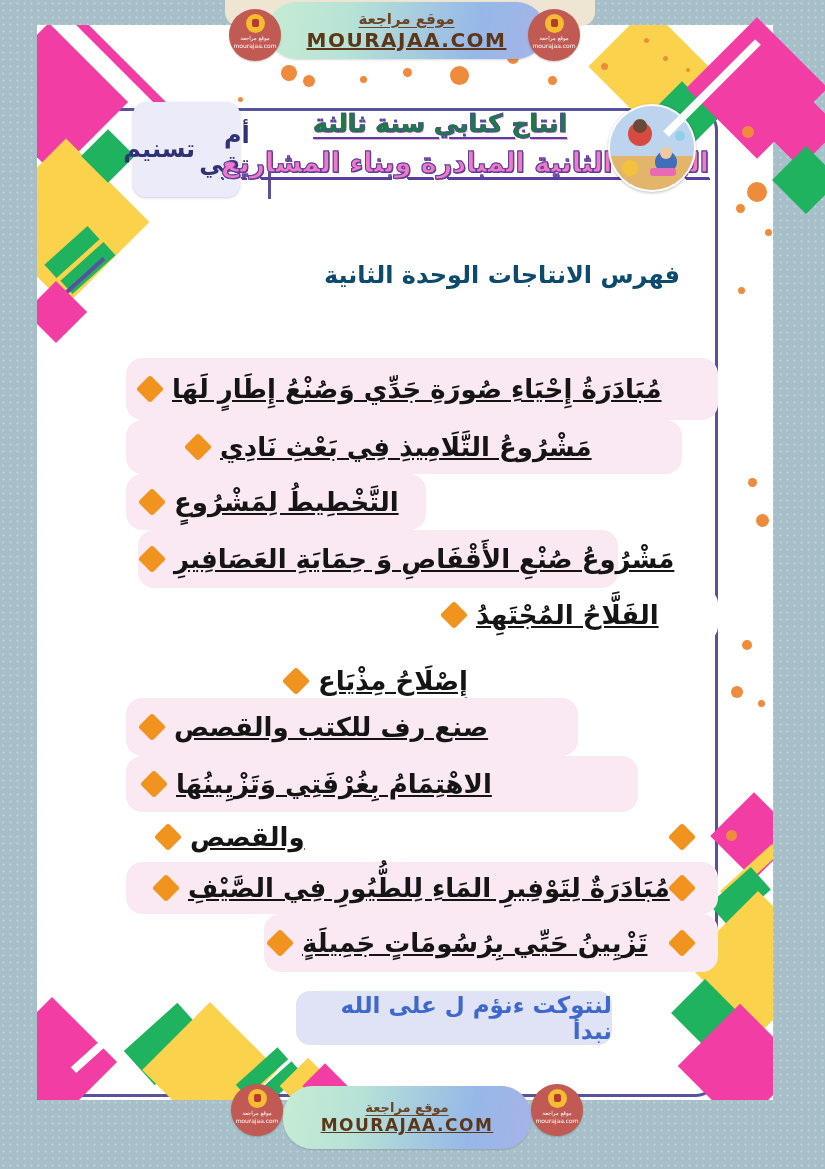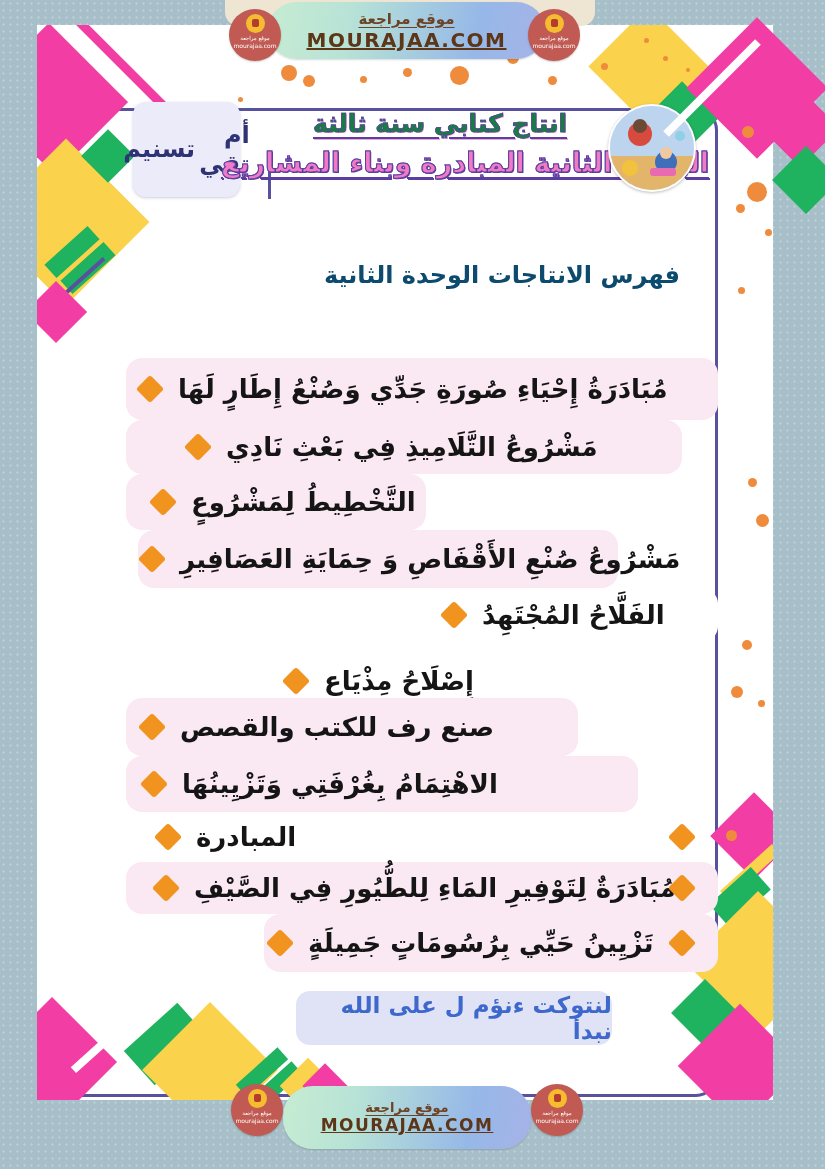--- a/index.html
+++ b/index.html
@@ -57,21 +57,21 @@
   
   .heading{position:absolute;left:333px;top:229px;width:310px;text-align:center;font-size:24px;font-weight:bold;
     color:#0c4a6e;direction:rtl;white-space:nowrap;margin-top:7px;}
   
   #list{position:absolute;left:83px;top:327px;width:606px;height:640px;}
   .lrow{position:absolute;display:flex;align-items:center;border-radius:16px;}
   .hl-pink{background:#fae8f3;}
   .hl-white{background:#ffffff;}
   .bullet{width:20px;height:20px;background:#f0941f;transform:rotate(45deg);border-radius:3px;flex:0 0 auto;}
   .rb{position:absolute;}
-  .ltext{font-weight:bold;font-size:26px;color:#151515;white-space:nowrap;margin-left:18px;direction:rtl;}
+  .ltext{font-weight:bold;font-size:26px;color:#151515;white-space:nowrap;margin-left:12px;direction:rtl;text-decoration:underline;}
   
   .note{position:absolute;left:259px;top:966px;width:316px;height:54px;background:#e0e3f5;border-radius:14px;
     display:flex;align-items:center;justify-content:center;font-size:23px;font-weight:bold;color:#3e68cc;direction:rtl;}
 </style>
 </head>
 <body>
 
 <div id="canvas">
 
   <div class="page">
@@ -131,21 +131,21 @@
 
     <div id="list">
         <div class="lrow hl-pink" style="left: 6px; top: 6px; width: 592px; height: 62px; padding-left: 14px;">
           <span class="bullet"></span>
           <span class="ltext" dir="rtl">مُبَادَرَةُ إِحْيَاءِ صُورَةِ جَدِّي وَصُنْعُ إِطَارٍ لَهَا</span>
         </div>
         <div class="lrow hl-pink" style="left: 6px; top: 68px; width: 556px; height: 54px; padding-left: 62px;">
           <span class="bullet"></span>
           <span class="ltext" dir="rtl">مَشْرُوعُ التَّلَامِيذِ فِي بَعْثِ نَادِي</span>
         </div>
-        <div class="lrow hl-pink" style="left: 6px; top: 122px; width: 300px; height: 56px; padding-left: 27px;">
+        <div class="lrow hl-pink" style="left: 6px; top: 122px; width: 300px; height: 56px; padding-left: 16px;">
           <span class="bullet"></span>
           <span class="ltext" dir="rtl">التَّخْطِيطُ لِمَشْرُوعٍ</span>
         </div>
         <div class="lrow hl-pink" style="left: 18px; top: 178px; width: 480px; height: 58px; padding-left: 4px;">
           <span class="bullet"></span>
           <span class="ltext" dir="rtl">مَشْرُوعُ صُنْعِ الأَقْفَاصِ وَ حِمَايَةِ العَصَافِيرِ</span>
         </div>
         <div class="lrow hl-white" style="left: 316px; top: 236px; width: 282px; height: 54px; padding-left: 8px;">
           <span class="bullet"></span>
           <span class="ltext" dir="rtl">الفَلَّاحُ المُجْتَهِدُ</span>
@@ -157,21 +157,21 @@
         <div class="lrow hl-pink" style="left: 6px; top: 346px; width: 452px; height: 58px; padding-left: 16px;">
           <span class="bullet"></span>
           <span class="ltext" dir="rtl">صنع رف للكتب والقصص</span>
         </div>
         <div class="lrow hl-pink" style="left: 6px; top: 404px; width: 512px; height: 56px; padding-left: 18px;">
           <span class="bullet"></span>
           <span class="ltext" dir="rtl">الاهْتِمَامُ بِغُرْفَتِي وَتَزْيِينُهَا</span>
         </div>
         <div class="lrow hl-white" style="left: 30px; top: 460px; width: 216px; height: 50px; padding-left: 8px;">
           <span class="bullet"></span>
-          <span class="ltext" dir="rtl">المبادرة</span>
+          <span class="ltext" dir="rtl">والقصص</span>
         </div>
         <span class="bullet rb" style="left: 552px; top: 475px;"></span>
         <div class="lrow hl-pink" style="left: 6px; top: 510px; width: 592px; height: 52px; padding-left: 30px;">
           <span class="bullet"></span>
           <span class="ltext" dir="rtl">مُبَادَرَةٌ لِتَوْفِيرِ المَاءِ لِلطُّيُورِ فِي الصَّيْفِ</span>
         </div>
         <span class="bullet rb" style="left: 552px; top: 526px;"></span>
         <div class="lrow hl-pink" style="left: 144px; top: 562px; width: 454px; height: 58px; padding-left: 6px;">
           <span class="bullet"></span>
           <span class="ltext" dir="rtl">تَزْيِينُ حَيِّي بِرُسُومَاتٍ جَمِيلَةٍ</span>

